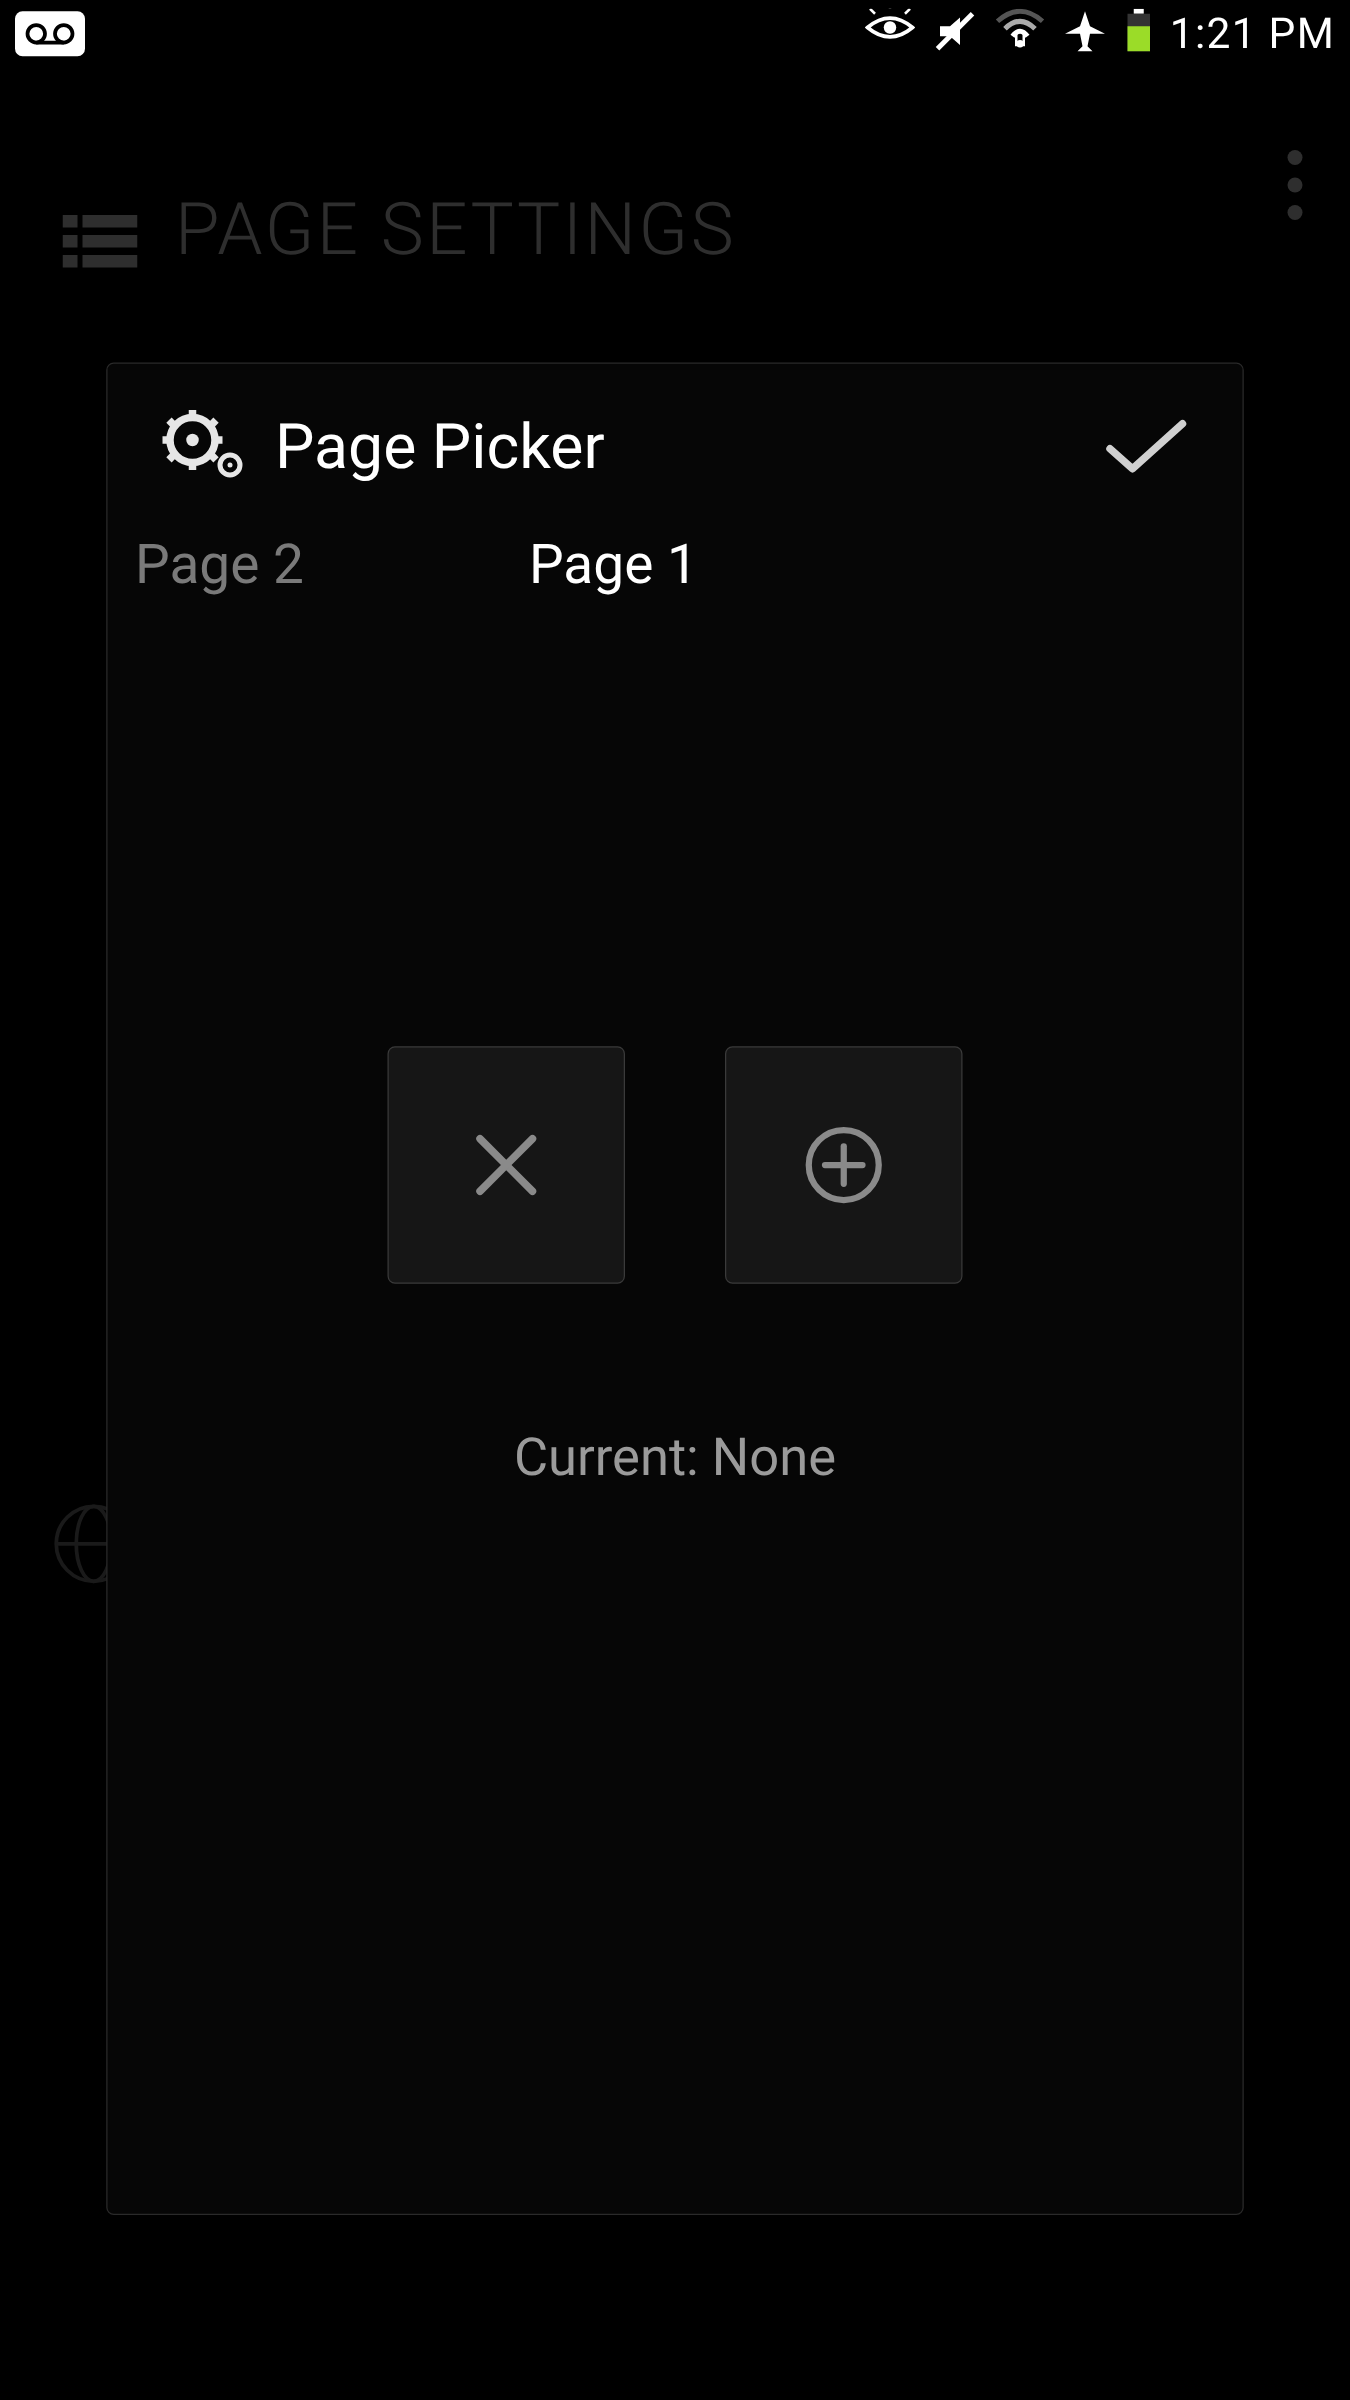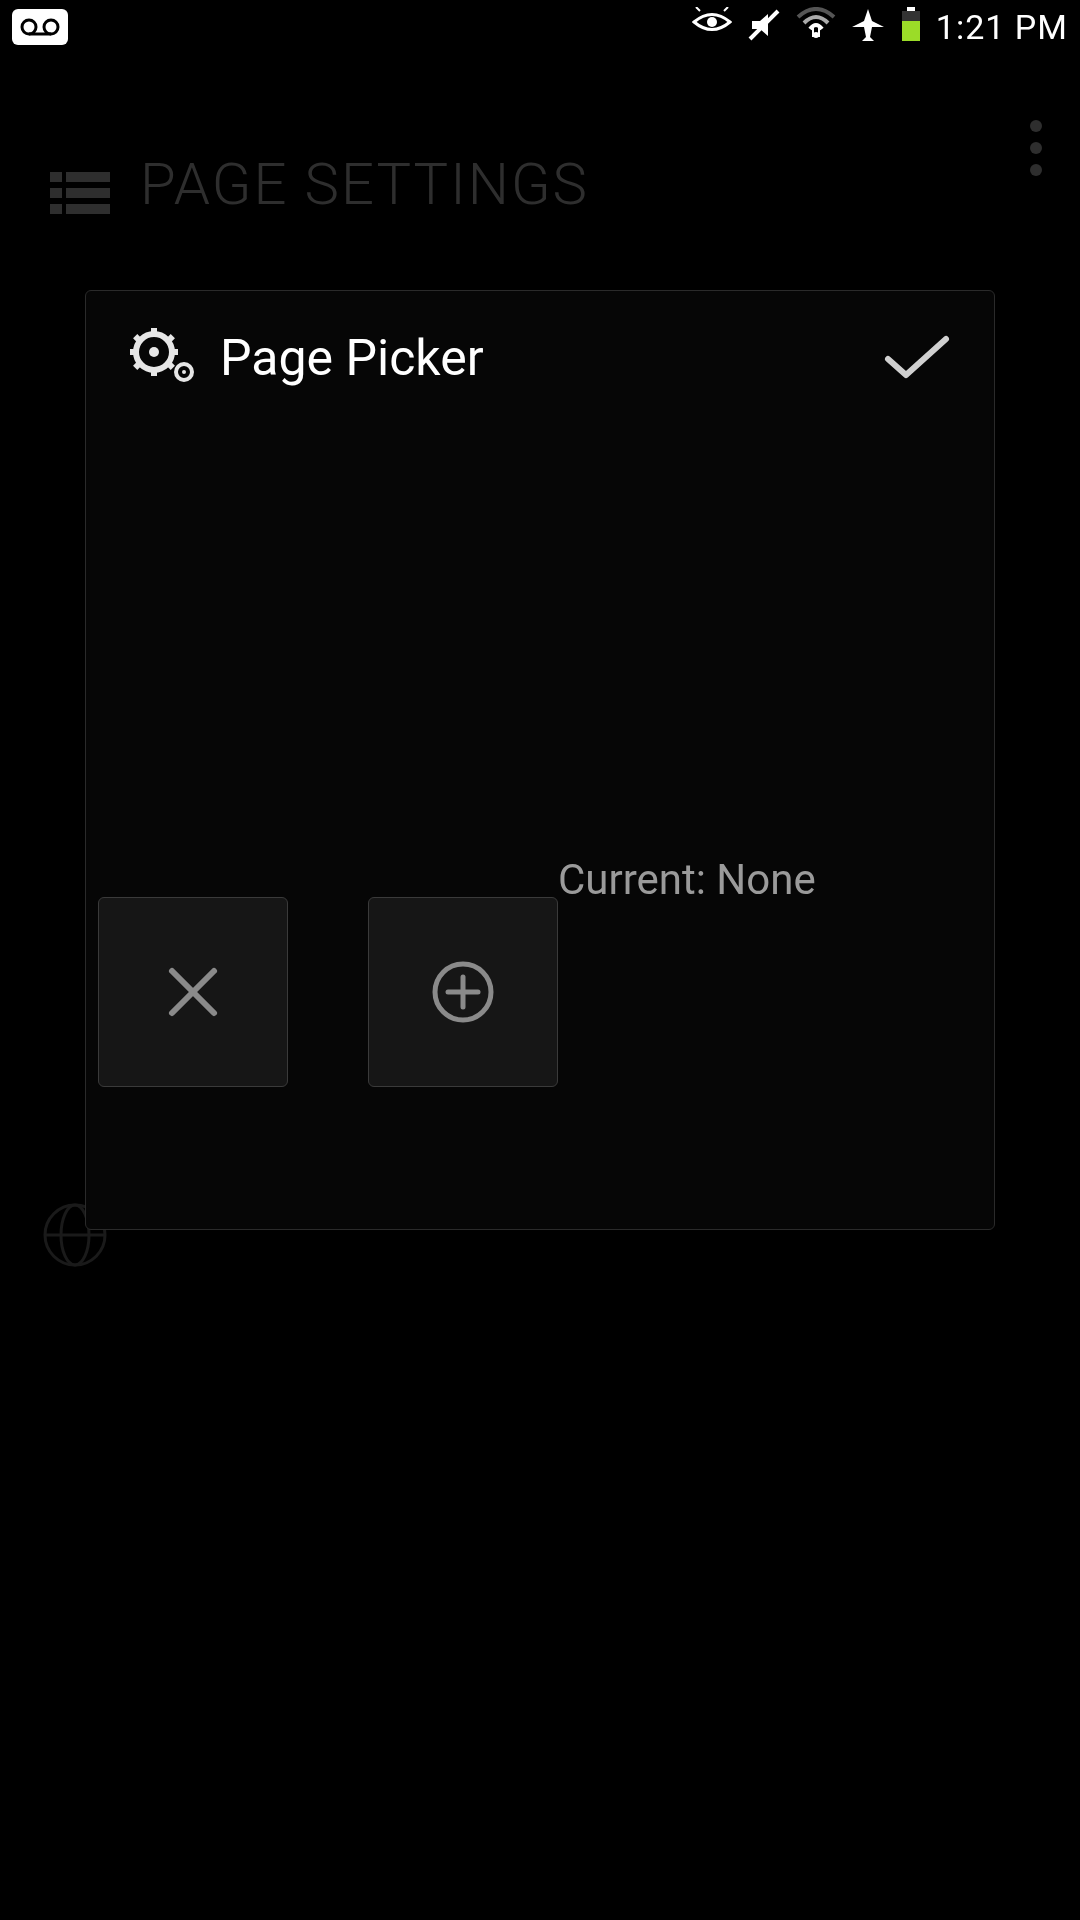--- a/index.html
+++ b/index.html
@@ -77,21 +77,21 @@
     background: #2e2e2e;
     border-radius: 50%;
   }
 
   
   .dialog {
     position: absolute;
     top: 290px;
     left: 85px;
     width: 910px;
-    height: 940px;
+    height: 1482px;
     background: #060606;
     border: 1px solid #2a2a2a;
     border-radius: 6px;
     display: flex;
     flex-direction: column;
     padding: 0 12px;
   }
   .dialog-header {
     display: flex;
     align-items: center;
@@ -116,21 +116,21 @@
     gap: 60px;
     padding: 10px 10px 20px 10px;
     font-size: 44px;
   }
   .tab { color: #7a7a7a; }
   .tab.selected { color: #ffffff; margin-left: 120px; }
 
   .page-area {
     flex: 1;
     display: flex;
-    flex-direction: row;
+    flex-direction: column;
     align-items: center;
   }
 
   .action-buttons {
     display: flex;
     gap: 80px;
     margin-top: 340px;
     justify-content: center;
   }
   .sq-btn {
@@ -260,20 +260,24 @@
       </svg>
     </span>
     <span class="dialog-title">Page Picker</span>
     <span class="dialog-confirm">
       <svg width="70" height="54" viewBox="0 0 70 54">
         <path d="M6 28 L24 44 L64 8" fill="none" stroke="#d0d0d0" stroke-width="6" stroke-linecap="round" stroke-linejoin="round"></path>
       </svg>
     </span>
   </div>
 
+  <div class="tabs">
+    <span class="tab">Page 2</span>
+    <span class="tab selected">Page 1</span>
+  </div>
 
   <div class="page-area">
     <div class="action-buttons">
       <div class="sq-btn">
         <svg width="70" height="70" viewBox="0 0 70 70">
           <line x1="14" y1="14" x2="56" y2="56" stroke="#8a8a8a" stroke-width="6" stroke-linecap="round"></line>
           <line x1="56" y1="14" x2="14" y2="56" stroke="#8a8a8a" stroke-width="6" stroke-linecap="round"></line>
         </svg>
       </div>
       <div class="sq-btn">

